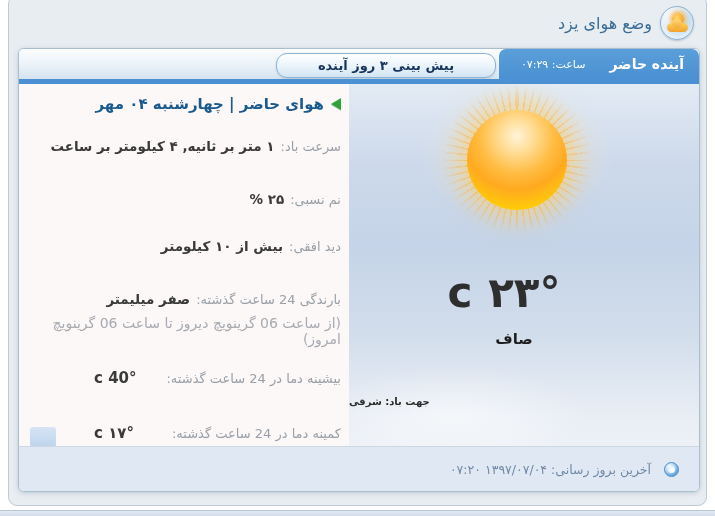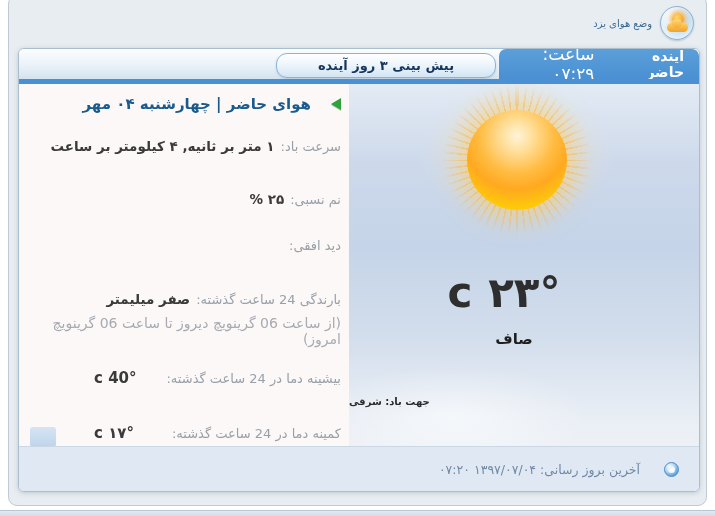--- a/index.html
+++ b/index.html
@@ -40,41 +40,41 @@
     box-shadow:0 0 4px 2px rgba(246,160,44,.75);
   }
   .mini-cloud{
     position:absolute;bottom:7px;left:6px;width:21px;height:9px;border-radius:6px;
     background:linear-gradient(180deg,#ffcf5e,#f0a22b);
   }
   .mini-cloud:before{
     content:"";position:absolute;top:-4px;left:5px;width:10px;height:9px;border-radius:50%;
     background:linear-gradient(180deg,#ffd979,#f3ab33);
   }
-  .app-title{font-size:10px;color:var(--header-text);text-align:right;}
+  .app-title{font-size:16px;color:var(--header-text);text-align:right;}
 
   
   .panel{
     position:absolute;left:9px;right:6px;top:52px;height:444px;
     background:#ffffff;border:1px solid #a9bfd0;border-radius:6px;overflow:hidden;
     box-shadow:0 1px 5px rgba(110,135,160,.35);
     display:flex;flex-direction:column;
   }
   .tabbar{
     height:30px;flex:0 0 auto;display:flex;gap:3px;
     background:linear-gradient(180deg,#fcfdfe 0%, #eaf2f8 55%, #d5e3ef 100%);
   }
   .tab-active{
     width:200px;height:30px;border-radius:7px 7px 0 0;
     background:linear-gradient(180deg,#5b9fd9,#4a90d2);
     display:flex;align-items:center;gap:24px;padding:0 15px 0 8px;
     color:#ffffff;
   }
   .tab-current{font-size:14px;font-weight:bold;cursor:default;}
-  .tab-time{font-size:17px;}
+  .tab-time{font-size:11px;}
   .forecast-btn{
     width:220px;height:25px;align-self:flex-end;margin-bottom:1px;
     border:1px solid #8cb3d6;border-radius:11px;
     background:linear-gradient(180deg,#ffffff 0%, #eef6fc 45%, #d2e5f3 100%);
     color:#16355c;font-size:13px;font-weight:600;
     font-family:"DejaVu Sans", sans-serif;cursor:pointer;
     box-shadow:0 1px 2px rgba(90,120,150,.25);
   }
   .blue-bar{height:5px;flex:0 0 auto;background:var(--accent-blue);}
 
@@ -110,21 +110,21 @@
   .wind{
     position:absolute;top:312px;left:0;right:76px;text-align:left;
     font-size:10px;font-weight:600;color:#2c2c2c;
   }
 
   
   .details-panel{
     flex:1 1 auto;position:relative;background:#fcf8f8;
     padding:0 8px 0 0;overflow:hidden;
   }
-  .heading-row{display:flex;align-items:center;gap:20px;margin:10px 0 24px 0;height:20px;}
+  .heading-row{display:flex;align-items:center;gap:7px;margin:10px 0 24px 0;height:20px;}
   .green-arrow{
     width:0;height:0;flex:0 0 auto;
     border-top:6px solid transparent;border-bottom:6px solid transparent;
     border-right:10px solid var(--arrow-green);
     filter:drop-shadow(0 1px 0 rgba(0,80,0,.3));
   }
   .heading-text{font-size:15px;font-weight:bold;color:var(--heading-text);}
   .drow{display:flex;align-items:baseline;gap:6px;height:18px;}
   .dlabel{color:var(--label-gray);font-size:13px;white-space:nowrap;}
   .dvalue{color:var(--value-dark);font-size:13.5px;font-weight:bold;white-space:nowrap;}
@@ -138,21 +138,21 @@
   .r4{margin-bottom:35px;}
   .r5{margin-bottom:0;}
   .corner-chip{
     position:absolute;left:11px;top:343px;width:26px;height:20px;border-radius:3px;
     background:linear-gradient(180deg,#d6e4f4,#bed4ec);
   }
 
   
   .panel-footer{
     height:45px;flex:0 0 auto;background:#e0e9f3;border-top:1px solid #cbd7e3;
-    display:flex;align-items:center;gap:24px;padding:0 20px 0 0;
+    display:flex;align-items:center;gap:13px;padding:0 20px 0 0;
   }
   .clock-icon{
     width:15px;height:15px;border-radius:50%;flex:0 0 auto;position:relative;
     background:radial-gradient(circle at 35% 30%, #ffffff 0%, #bcdcf2 35%, #5da2dd 75%, #4287c6 100%);
     border:1px solid #4d8cc4;
   }
   .clock-icon:after{
     content:"";position:absolute;left:3px;top:3px;width:7px;height:7px;border-radius:50%;
     background:radial-gradient(circle at 60% 60%, #ffffff, #dcecf8);
   }
@@ -208,20 +208,21 @@
             <div class="drow r0">
               <span class="dlabel">سرعت باد:</span>
               <span class="dvalue">۱ متر بر ثانیه, ۴ کیلومتر بر ساعت</span>
             </div>
             <div class="drow r1">
               <span class="dlabel">نم نسبی:</span>
               <span class="dvalue">۲۵ %</span>
             </div>
             <div class="drow r2">
               <span class="dlabel">دید افقی:</span>
+              <span class="dvalue">بیش از ۱۰ کیلومتر</span>
             </div>
             <div class="drow r3">
               <span class="dlabel">بارندگی 24 ساعت گذشته:</span>
               <span class="dvalue">صفر میلیمتر</span>
             </div>
             <div class="dnote">(از ساعت 06 گرینویچ دیروز تا ساعت 06 گرینویچ امروز)</div>
             <div class="drow r4 split">
               <span class="dlabel">بیشینه دما در 24 ساعت گذشته:</span>
               <span class="dvalue">40° c</span>
             </div>

